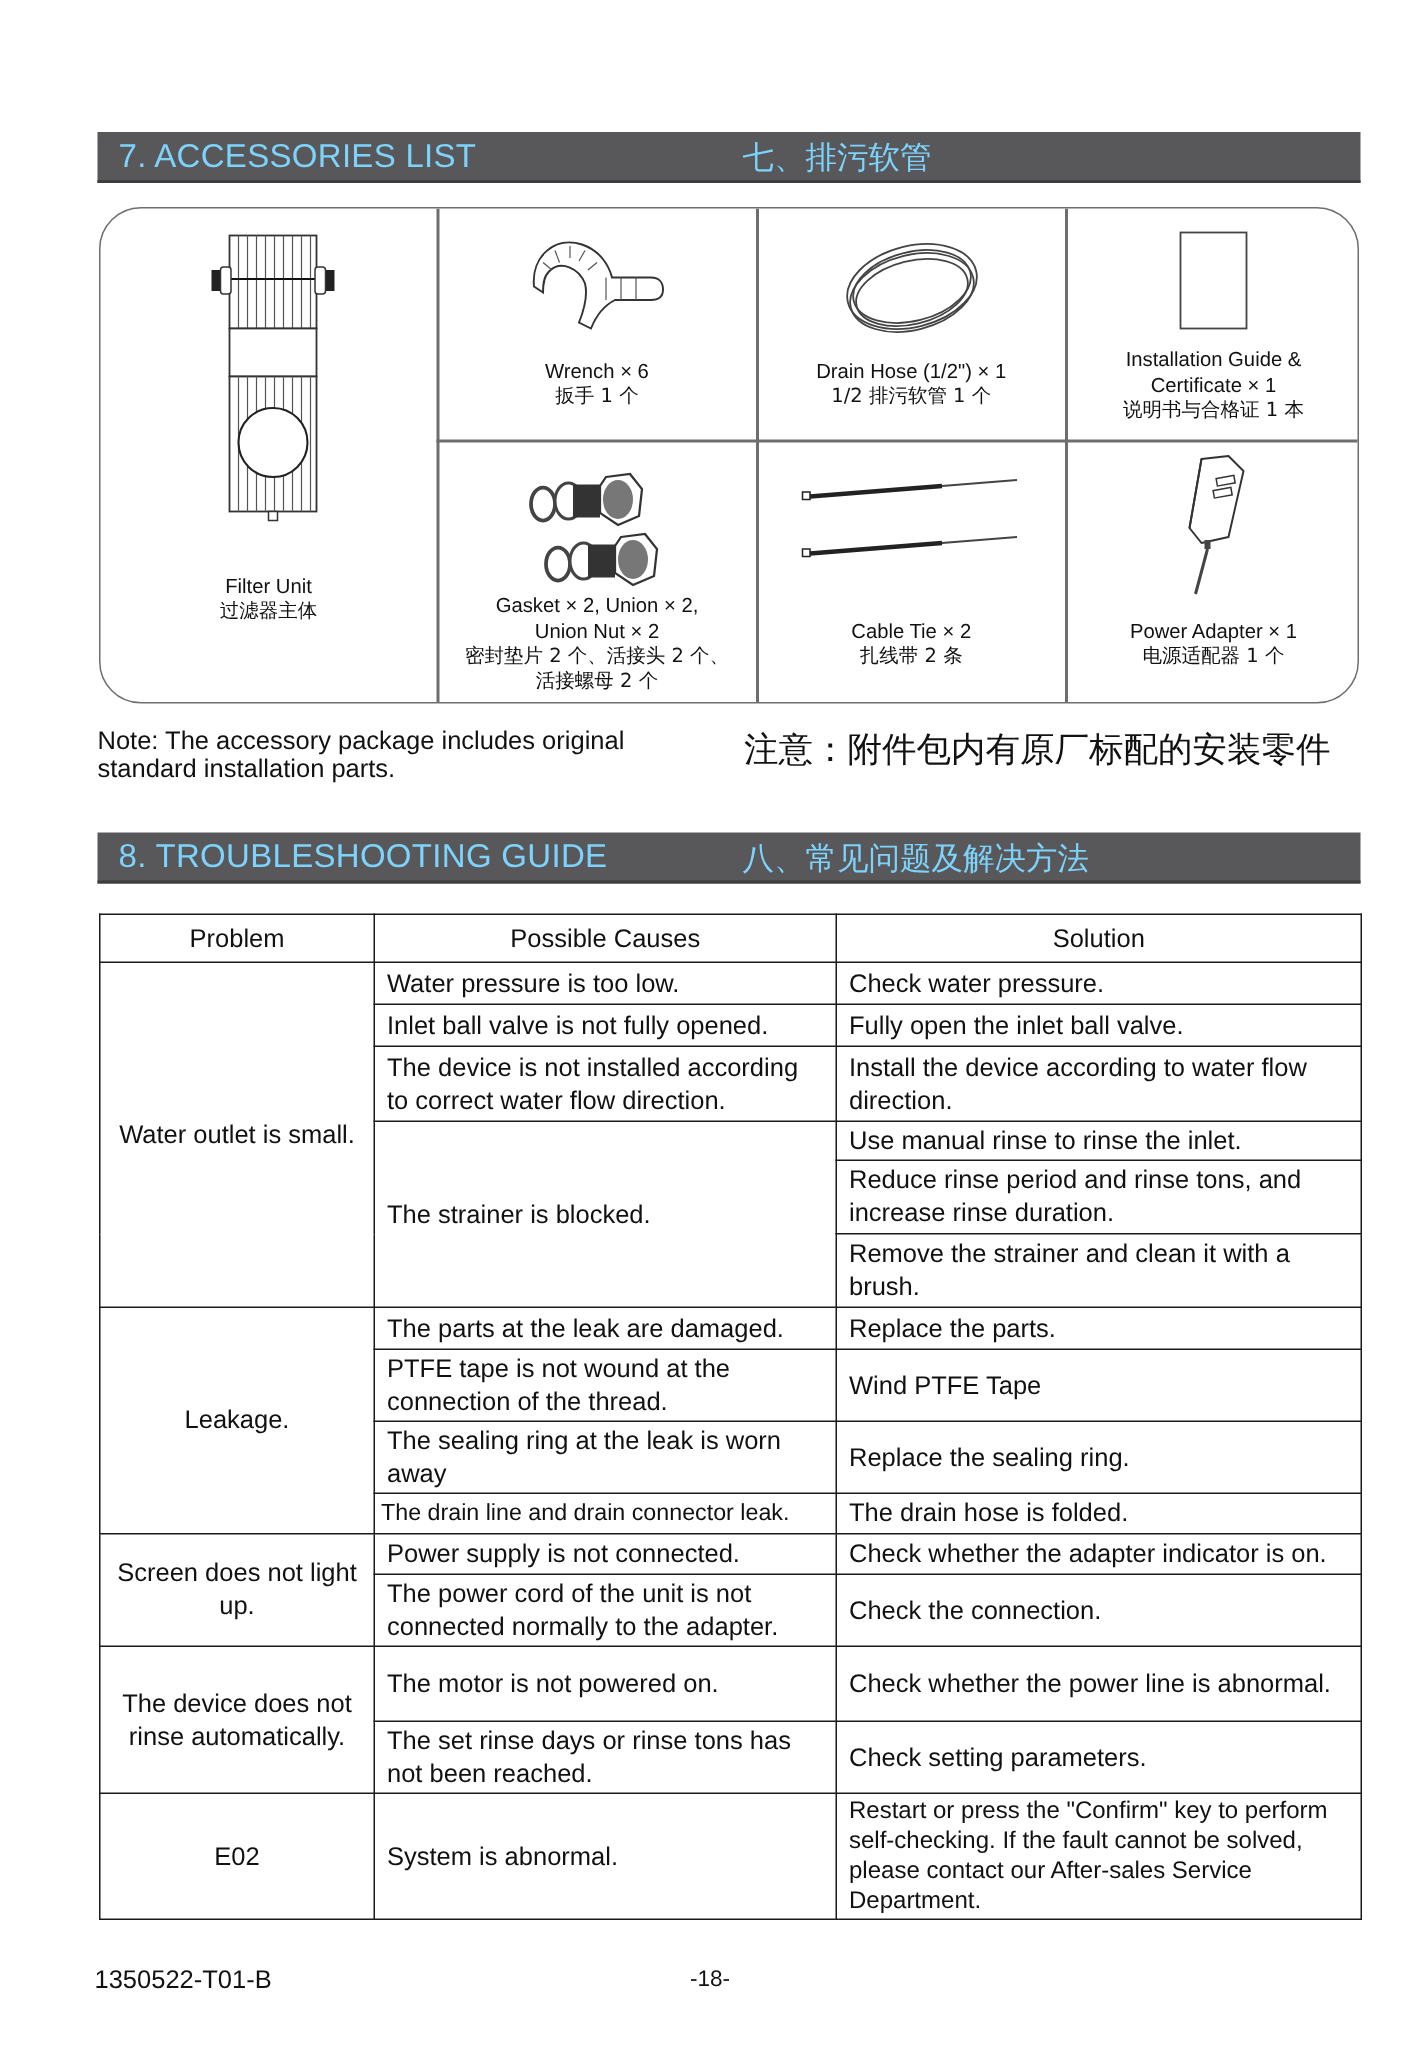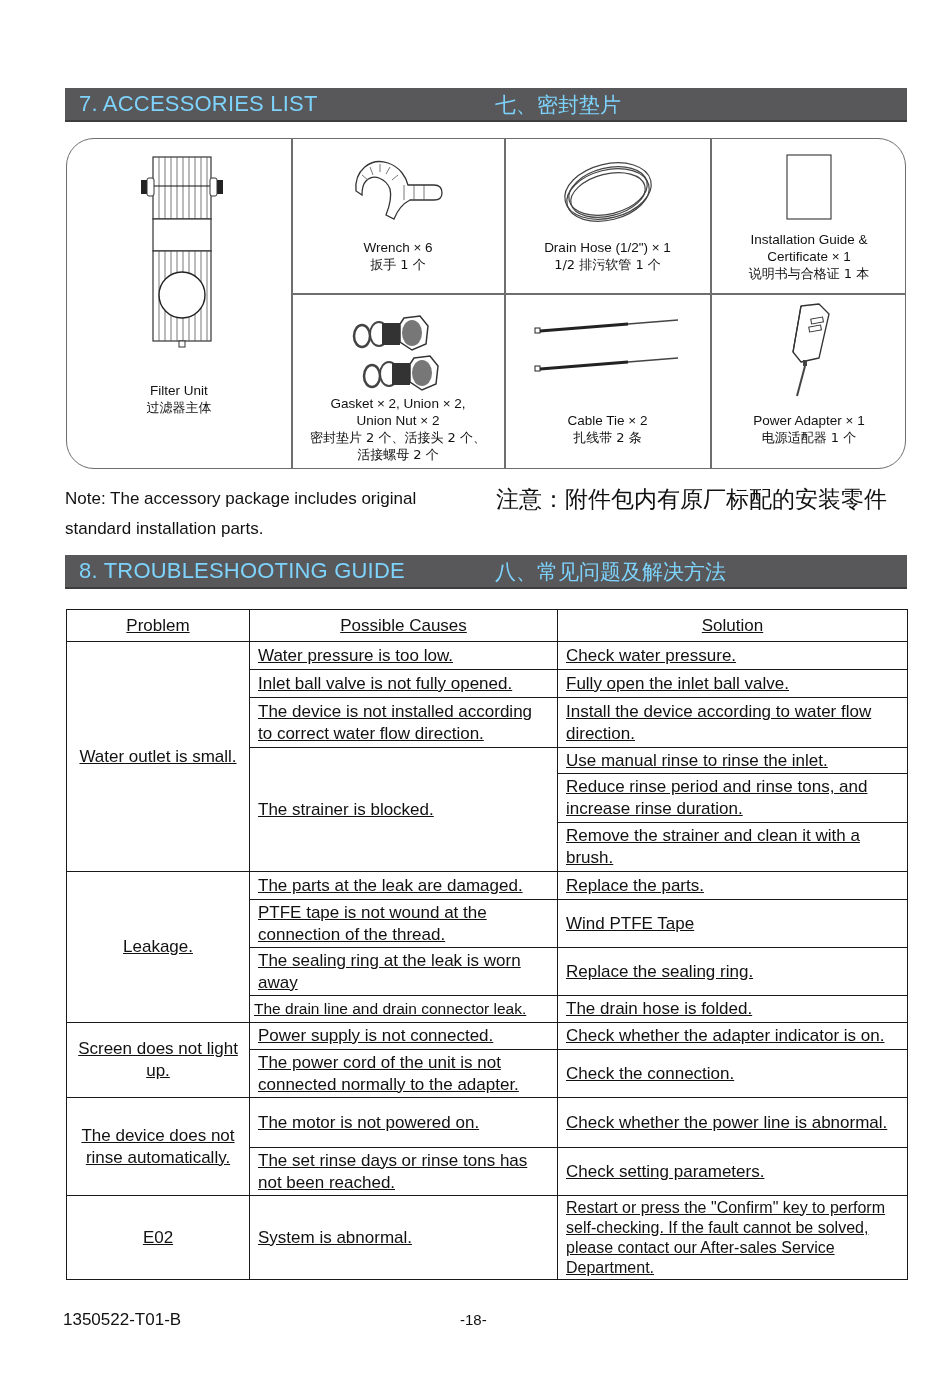--- a/index.html
+++ b/index.html
@@ -23,46 +23,45 @@
   .acc-cell { position: absolute; box-sizing: border-box; }
   .acc-cell .img { position: absolute; left: 0; right: 0; display: flex; justify-content: center; }
   .acc-cell .cap {
     position: absolute; left: 0; right: 0; text-align: center;
     font-size: 13.5px; line-height: 17px; color: #111;
   }
   .acc-cell .cap .zh { font-family: "DejaVu Sans", sans-serif; font-size: 13px; }
   .vline { position: absolute; width: 1.5px; background: #6e6e6e; }
   .hline { position: absolute; height: 1.5px; background: #6e6e6e; }
 
-  .note-en { position: absolute; left: 65px; top: 484px; font-size: 17px; line-height: 30px; width: 420px; }
+  .note-en { position: absolute; left: 65px; top: 484px; font-size: 17px; line-height: 19px; width: 420px; }
   .note-zh { position: absolute; left: 496px; top: 484px; font-size: 23px; font-family: "DejaVu Sans", sans-serif; }
 
   
   table.ts {
     position: absolute; left: 66px; top: 609px; width: 841px;
     border-collapse: collapse; font-size: 17px; line-height: 22px;
     table-layout: fixed;
-    text-decoration: underline;
   }
   table.ts td, table.ts th {
     border: 1.6px solid #1a1a1a; padding: 0 8px; vertical-align: middle;
     font-weight: normal; text-align: left;
   }
   table.ts th { text-align: center; height: 31px; }
   table.ts td.prob { text-align: center; padding: 0 4px; }
   table.ts td.small { font-size: 15.5px; padding: 0 4px; }
   .footer-code { position: absolute; left: 63px; top: 1310px; font-size: 17px; }
   .footer-page { position: absolute; left: 460px; top: 1311px; font-size: 15px; }
 </style>
 </head>
 <body>
 
 <div class="section-bar" style="top:88px;">
   <span class="en">7. ACCESSORIES LIST</span>
-  <span class="zh">七、密封垫片</span>
+  <span class="zh">七、排污软管</span>
 </div>
 
 <div class="acc-panel">
   <div class="vline" style="left:224px; top:0; height:331px;"></div>
   <div class="vline" style="left:437px; top:0; height:331px;"></div>
   <div class="vline" style="left:643px; top:0; height:331px;"></div>
   <div class="hline" style="left:224px; top:154px; width:616px;"></div>
 
   <div class="acc-cell" style="left:0; top:0; width:224px; height:331px;">
     <div class="img" style="top:14px;">

